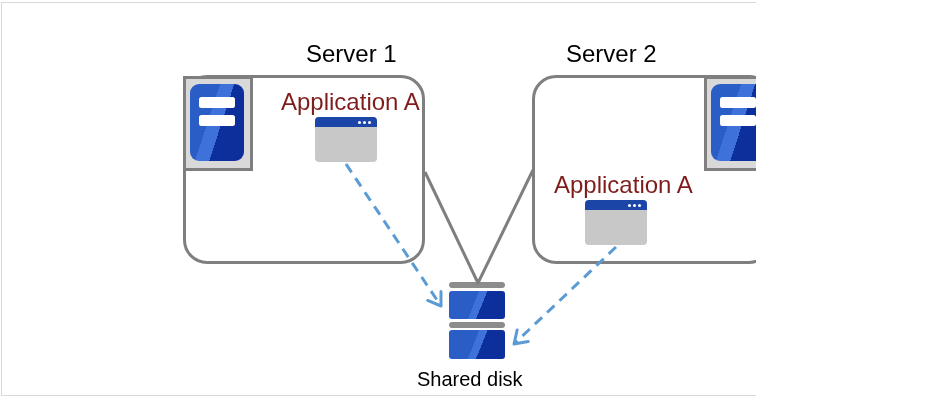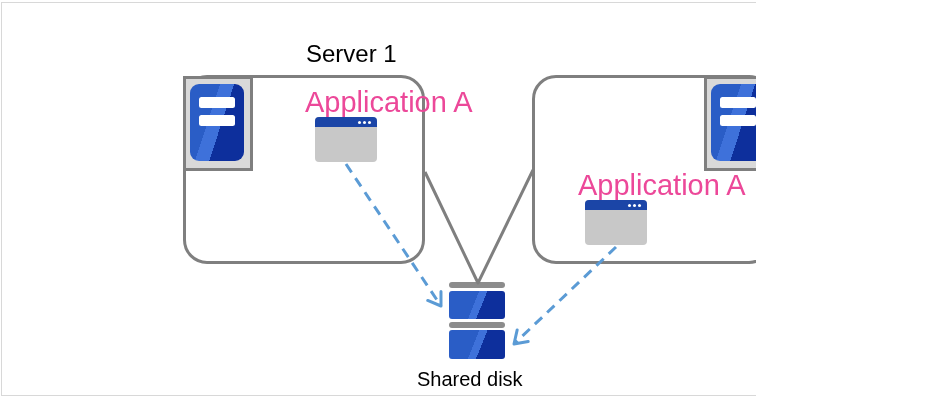--- a/index.html
+++ b/index.html
@@ -59,21 +59,21 @@
   }
   .tower-bar {
     position:absolute; left:9px; width:36px; height:11px;
     background:#fff; border-radius:2.5px;
   }
   .tower-bar.b1 { top:13px; }
   .tower-bar.b2 { top:31px; }
 
   .app-label {
     position:absolute; z-index:4;
-    font-size:29px; line-height:26px; color:#ec4899; white-space:nowrap;margin-left:24px;
+    font-size:24px; line-height:26px; color:#7f1d1d; white-space:nowrap;
   }
   .app-label.s1 { left:281px; top:89px; }
   .app-label.s2 { left:554px; top:172px; }
 
   .app-icon {
     position:absolute; z-index:4;
     width:62px; height:45px; border-radius:4px;
     background:var(--window-gray,#c8c8c8);
     overflow:hidden;
   }
@@ -134,20 +134,21 @@
       <div class="tower-bar b2"></div>
     </div>
   </div>
   <div class="app-label s1">Application A</div>
   <div class="app-icon s1">
     <div class="app-titlebar">
       <span class="app-dots"></span>
     </div>
   </div>
 
+  <div class="server-title s2">Server 2</div>
   <div class="server-box s2"></div>
   <div class="server-icon s2">
     <div class="tower">
       <div class="tower-bar b1"></div>
       <div class="tower-bar b2"></div>
     </div>
   </div>
   <div class="app-label s2">Application A</div>
   <div class="app-icon s2">
     <div class="app-titlebar">

